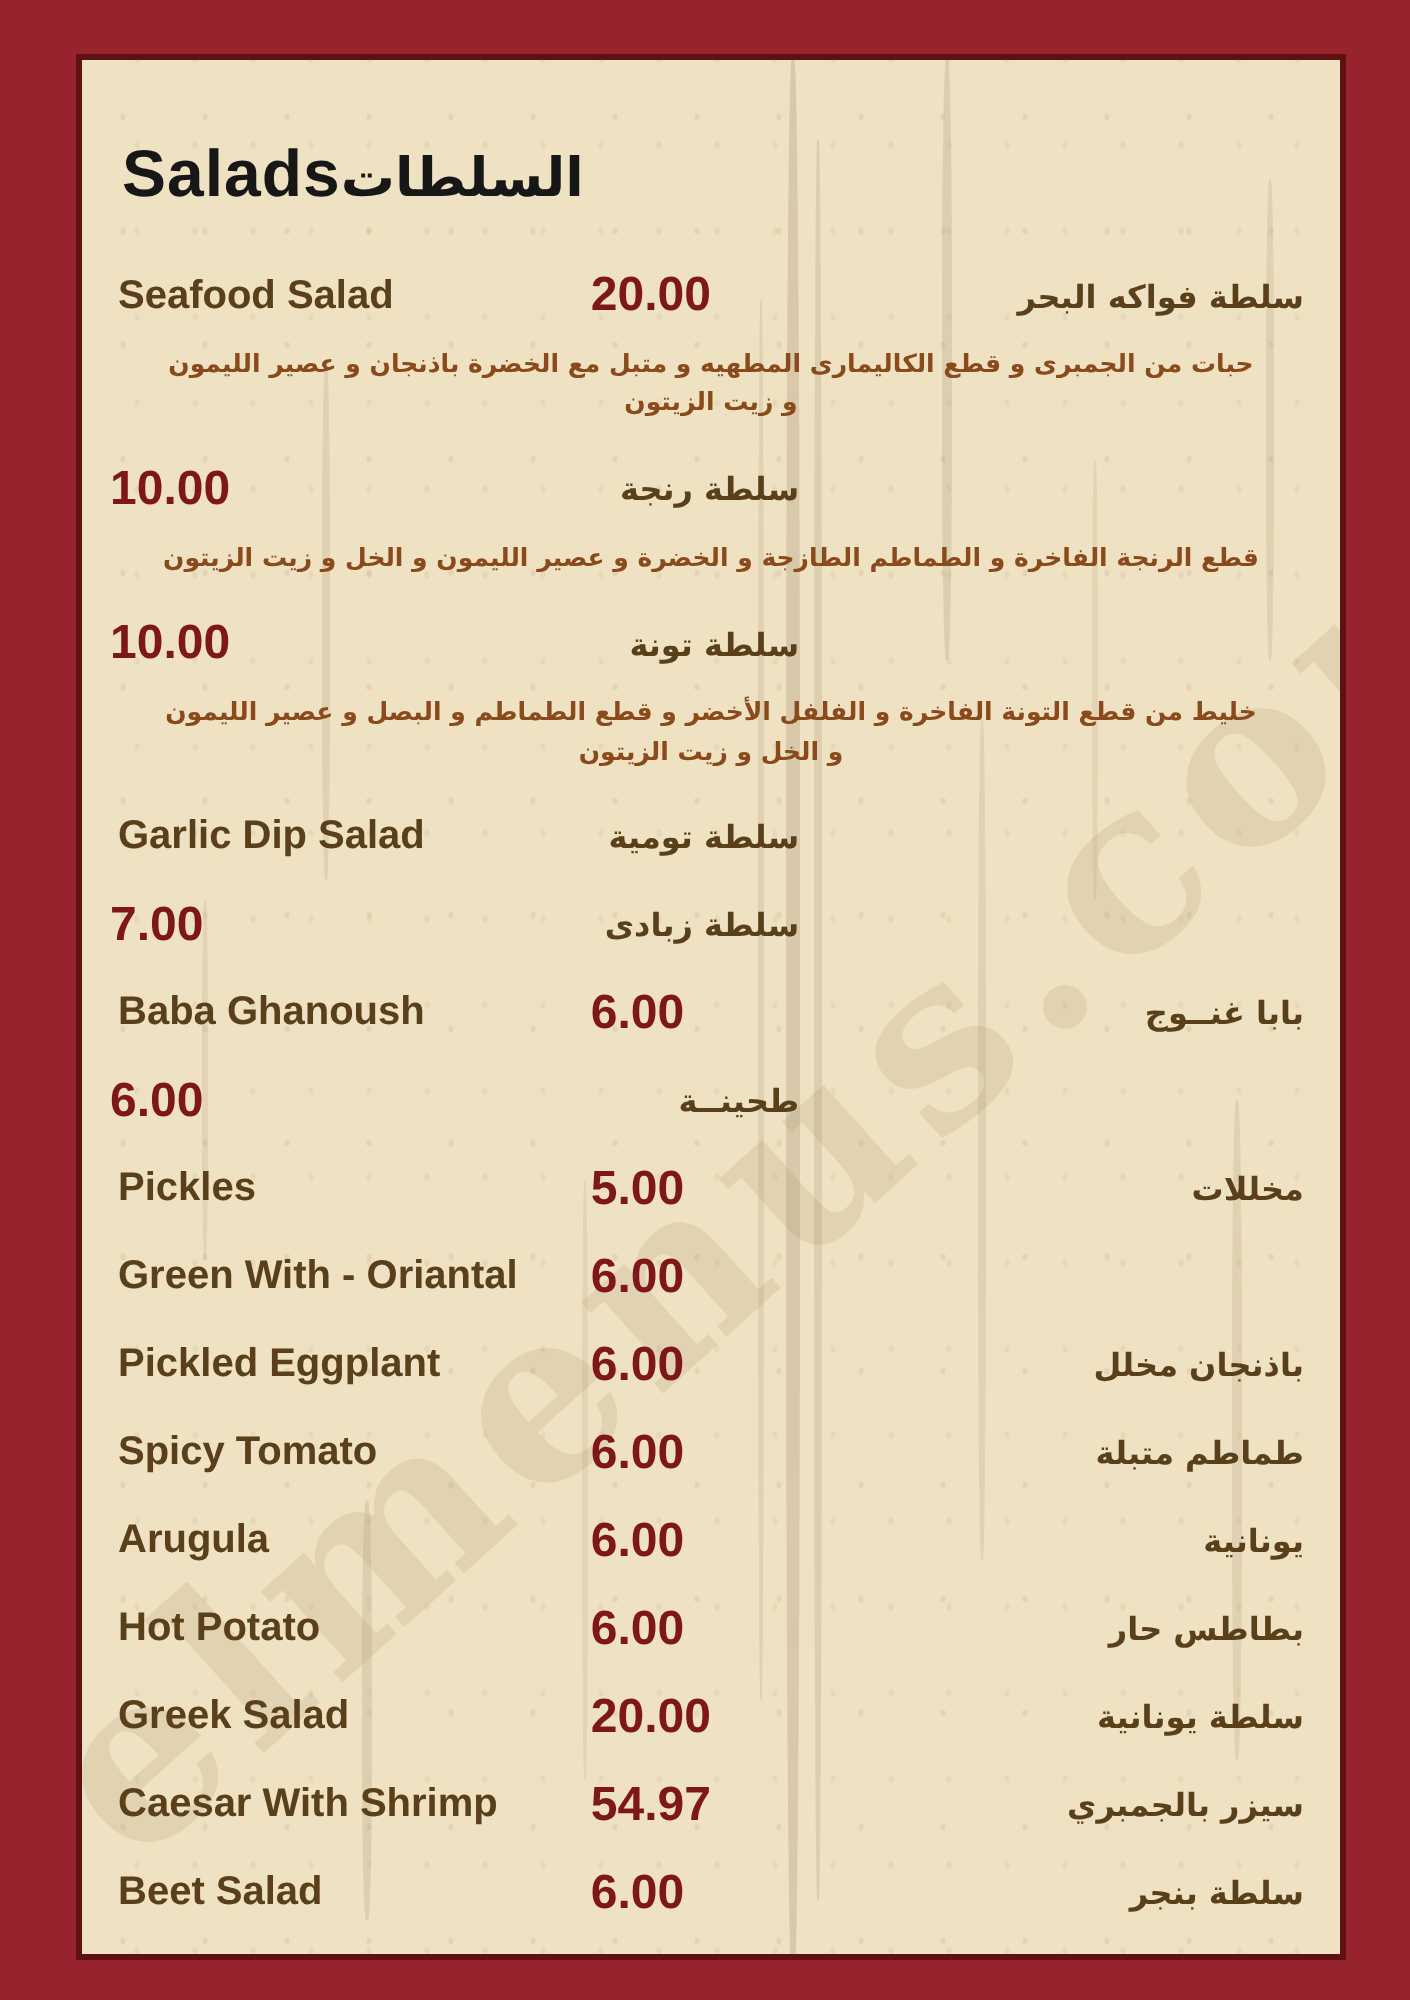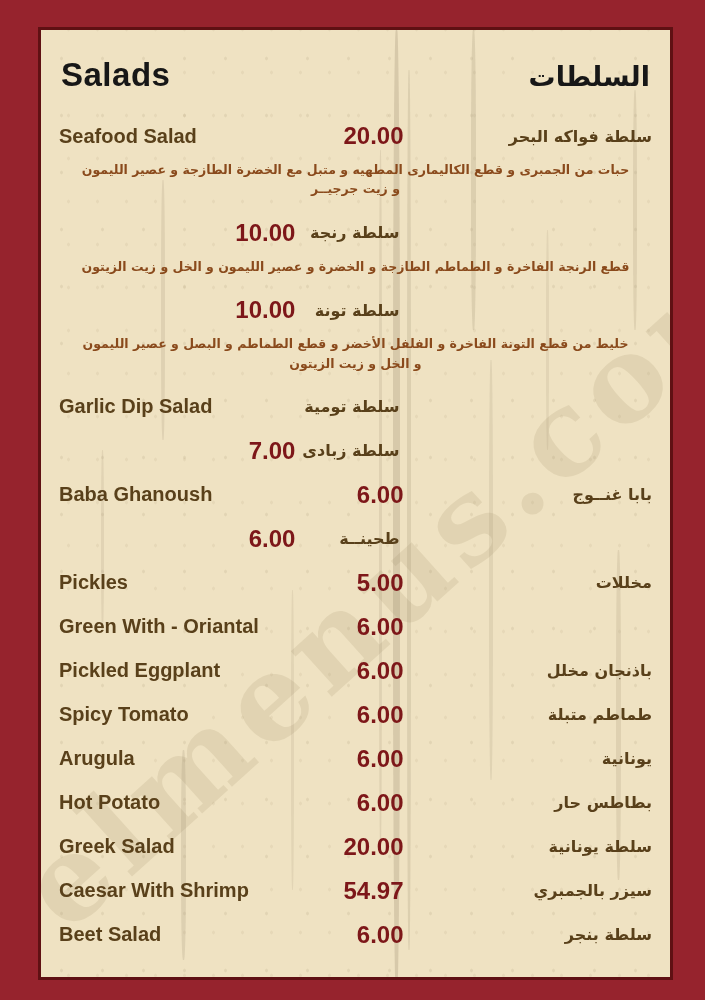--- a/index.html
+++ b/index.html
@@ -63,23 +63,22 @@
     font-weight:bold;
     font-size:118px;
     letter-spacing:8px;
     color:var(--watermark);
     opacity:.15;
     white-space:nowrap;
     pointer-events:none;
   }
   .title-row{
     display:flex;
-    justify-content:space-between;
     align-items:baseline;
-    margin:14px 6px 12px 6px;
+    margin:26px 6px 12px 6px;
     height:46px;
     position:relative;
   }
   .title-en{
     font-size:33px;
     font-weight:bold;
     color:var(--title);
     letter-spacing:.5px;
   }
   .title-ar{
@@ -100,21 +99,21 @@
     font-size:20px;
     font-weight:bold;
     color:var(--name);
     padding-left:4px;
     white-space:nowrap;
   }
   .price{
     font-size:24px;
     font-weight:bold;
     color:var(--price);
-    text-align:right;
+    text-align:left;
     white-space:nowrap;
   }
   .name-ar{
     font-family:"DejaVu Sans", sans-serif;
     font-size:16px;
     font-weight:bold;
     color:var(--name);
     text-align:right;
     direction:rtl;
     padding-right:4px;
@@ -158,21 +157,21 @@
       <span class="title-ar">السلطات</span>
     </div>
 
     <div id="items">
   <div class="menu-item">
     <div class="row">
       <span class="name-en">Seafood Salad</span>
       <span class="price">20.00</span>
       <span class="name-ar">سلطة فواكه البحر</span>
     </div>
-    <div class="desc">حبات من الجمبرى و قطع الكاليمارى المطهيه و متبل مع الخضرة الطازجة و عصير الليمون و زيت جرجيــر</div>
+    <div class="desc">حبات من الجمبرى و قطع الكاليمارى المطهيه و متبل مع الخضرة باذنجان و عصير الليمون و زيت الزيتون</div>
   </div>
 
   <div class="menu-item">
     <div class="row">
       <span class="price">10.00</span>
       <span class="name-ar">سلطة رنجة</span>
     </div>
     <div class="desc">قطع الرنجة الفاخرة و الطماطم الطازجة و الخضرة و عصير الليمون و الخل و زيت الزيتون</div>
   </div>
 

